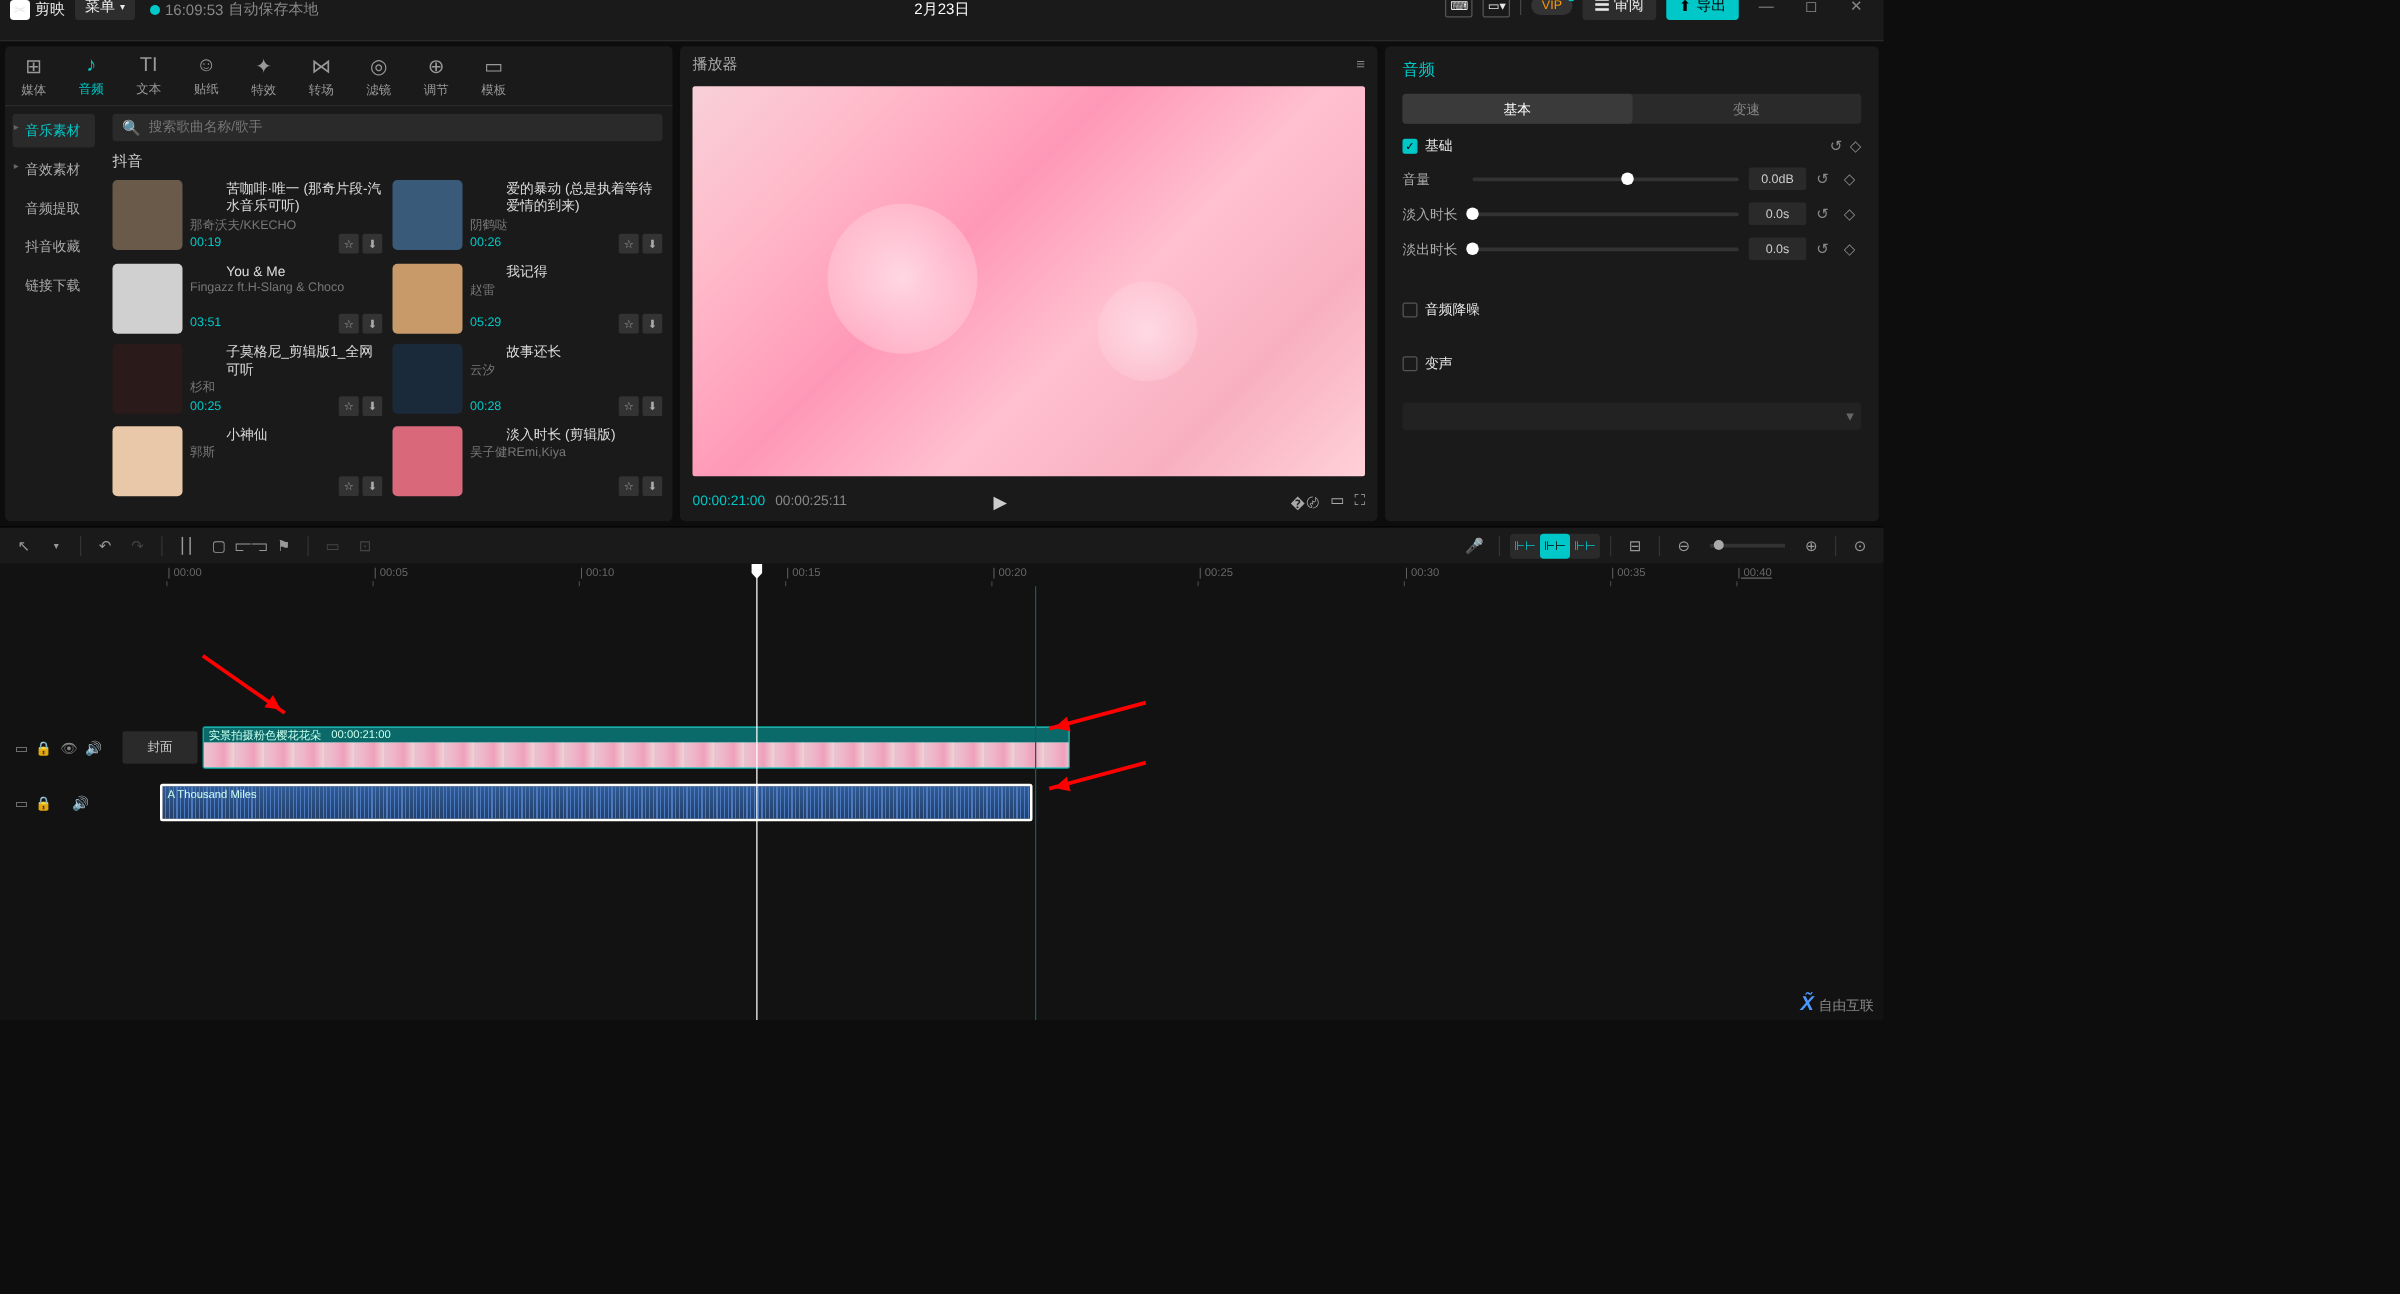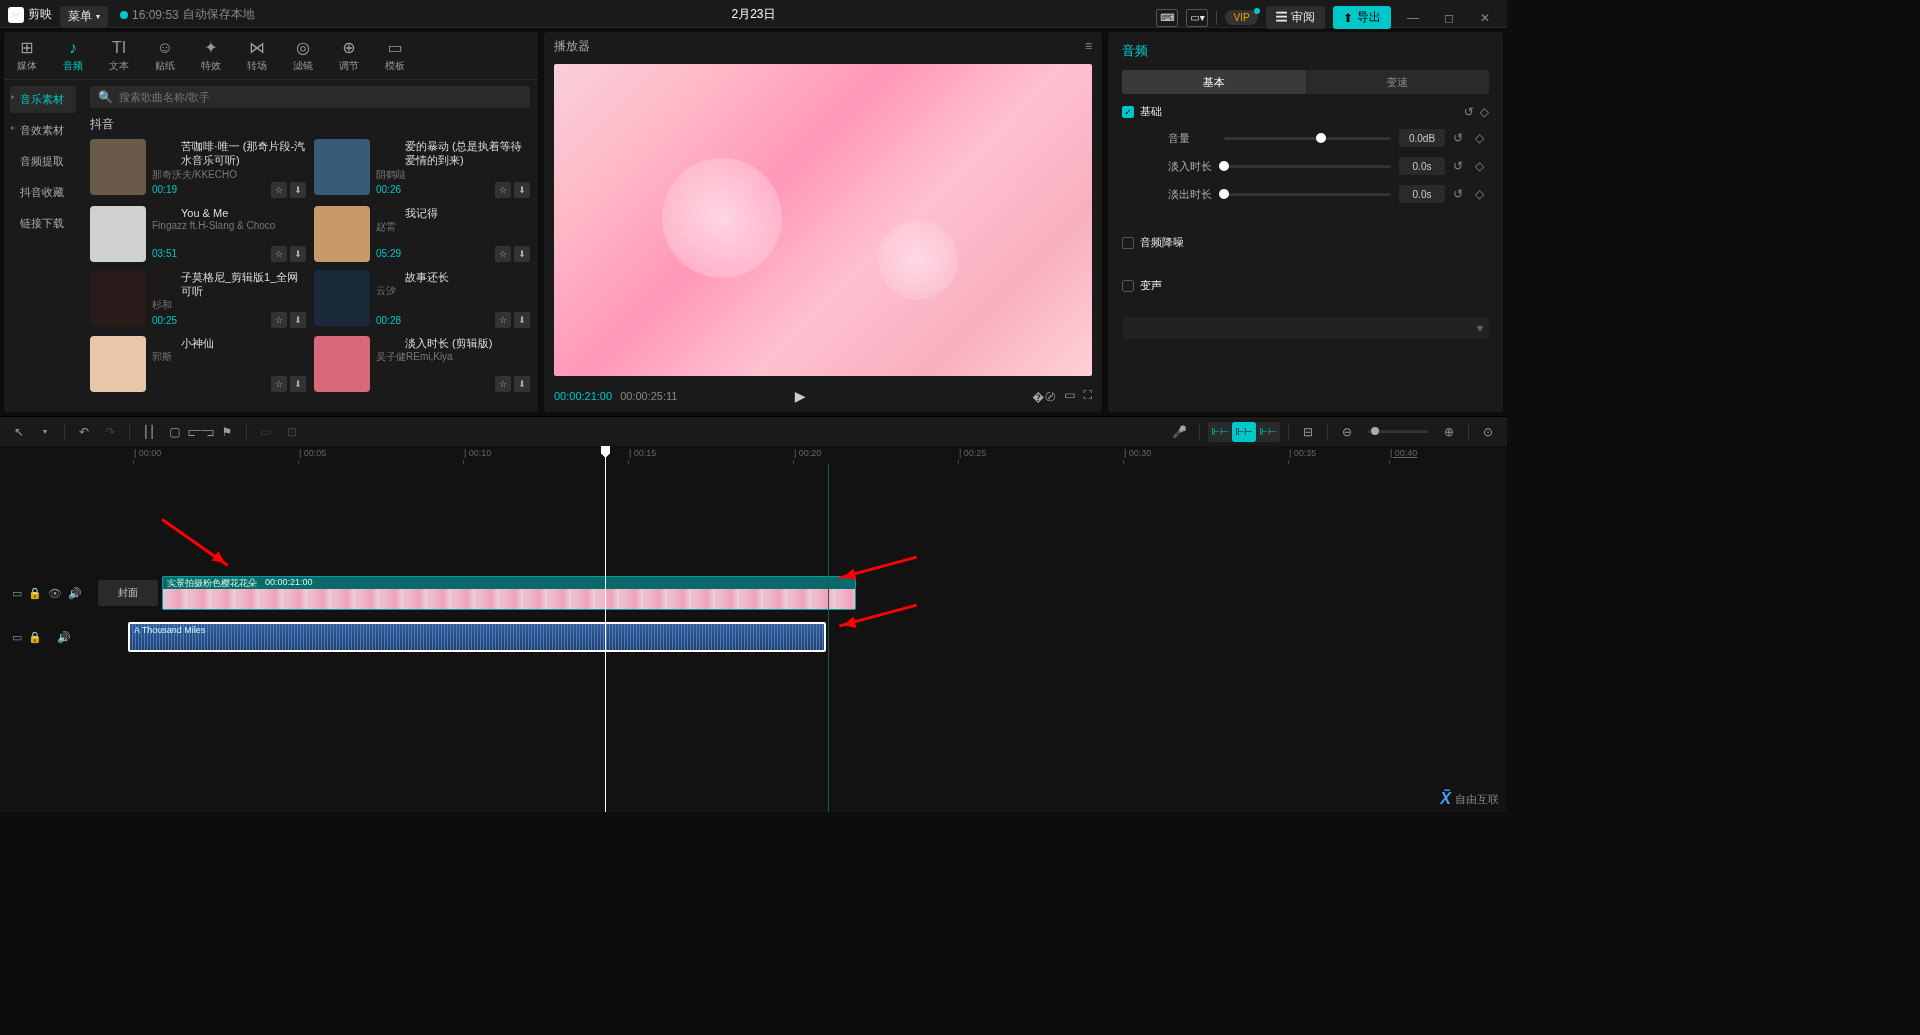--- a/index.html
+++ b/index.html
@@ -1,19 +1,19 @@
 <!DOCTYPE html>
 <html><head>
 <meta charset="utf-8">
 <style>
 * { margin: 0; padding: 0; box-sizing: border-box; font-family: "Microsoft YaHei", Arial, sans-serif; }
 body { background: #0d0d0d; color: #e8e8e8; font-size: 12px; width: 1507px; height: 816px; overflow: hidden; position: relative; }
 
 
-.titlebar { height: 28px; background: #1a1a1a; display: flex; align-items: flex-start; padding: 6px 8px; border-bottom: 1px solid #2a2a2a; }
+.titlebar { height: 28px; background: #1a1a1a; display: flex; align-items: flex-end; padding: 16px 8px; border-bottom: 1px solid #2a2a2a; }
 .titlebar .logo { display: flex; align-items: center; gap: 4px; }
 .titlebar .logo-icon { width: 16px; height: 16px; background: #fff; border-radius: 3px; display: flex; align-items: center; justify-content: center; }
 .titlebar .menu-btn { background: #2d2d2d; padding: 2px 8px; border-radius: 3px; margin-left: 8px; cursor: pointer; display: flex; align-items: center; gap: 4px; }
 .titlebar .autosave { margin-left: 12px; color: #888; display: flex; align-items: center; gap: 4px; }
 .titlebar .autosave-dot { width: 8px; height: 8px; background: #00c8c8; border-radius: 50%; }
 .titlebar .project-title { position: absolute; left: 50%; transform: translateX(-50%); color: #fff; font-weight: 500; }
 .titlebar .right { margin-left: auto; display: flex; align-items: center; gap: 8px; }
 .titlebar .vip { background: #333; padding: 2px 8px; border-radius: 10px; color: #ff9a00; font-size: 10px; position: relative; }
 .titlebar .vip::after { content: ''; position: absolute; top: -2px; right: -2px; width: 6px; height: 6px; background: #00c8c8; border-radius: 50%; }
 .titlebar .review-btn { background: #2d2d2d; padding: 3px 10px; border-radius: 3px; }
@@ -71,21 +71,21 @@
 .right-panel h3 { font-size: 13px; font-weight: normal; color: #00c8c8; }
 .prop-tabs { display: flex; background: #2a2a2a; border-radius: 3px; height: 24px; }
 .prop-tab { flex: 1; display: flex; align-items: center; justify-content: center; font-size: 11px; color: #888; cursor: pointer; }
 .prop-tab.active { background: #3a3a3a; color: #fff; border-radius: 3px; }
 .prop-section-head { display: flex; align-items: center; justify-content: space-between; }
 .prop-check { display: flex; align-items: center; gap: 6px; font-size: 11px; }
 .prop-check .box { width: 12px; height: 12px; border: 1px solid #555; border-radius: 2px; display: flex; align-items: center; justify-content: center; }
 .prop-check .box.checked { background: #00c8c8; border-color: #00c8c8; }
 .prop-check .box.checked::after { content: '✓'; color: #000; font-size: 9px; }
 .reset-icons { display: flex; gap: 6px; color: #888; }
-.prop-row { display: flex; align-items: center; gap: 8px; margin-left: 46px; }
+.prop-row { display: flex; align-items: center; gap: 8px; }
 .prop-label { width: 48px; font-size: 11px; color: #aaa; }
 .slider { flex: 1; height: 3px; background: #333; border-radius: 2px; position: relative; }
 .slider .thumb { position: absolute; width: 10px; height: 10px; background: #fff; border-radius: 50%; top: -4px; transform: translateX(-50%); }
 .prop-val { width: 46px; height: 18px; background: #2a2a2a; border-radius: 2px; font-size: 10px; display: flex; align-items: center; justify-content: center; color: #ccc; }
 .prop-reset { width: 14px; color: #888; }
 
 
 .timeline-toolbar { height: 30px; background: #1a1a1a; display: flex; align-items: center; padding: 0 8px; gap: 4px; border-top: 1px solid #000; }
 .tl-btn { width: 22px; height: 22px; display: flex; align-items: center; justify-content: center; color: #999; border-radius: 2px; }
 .tl-btn.disabled { color: #444; }

